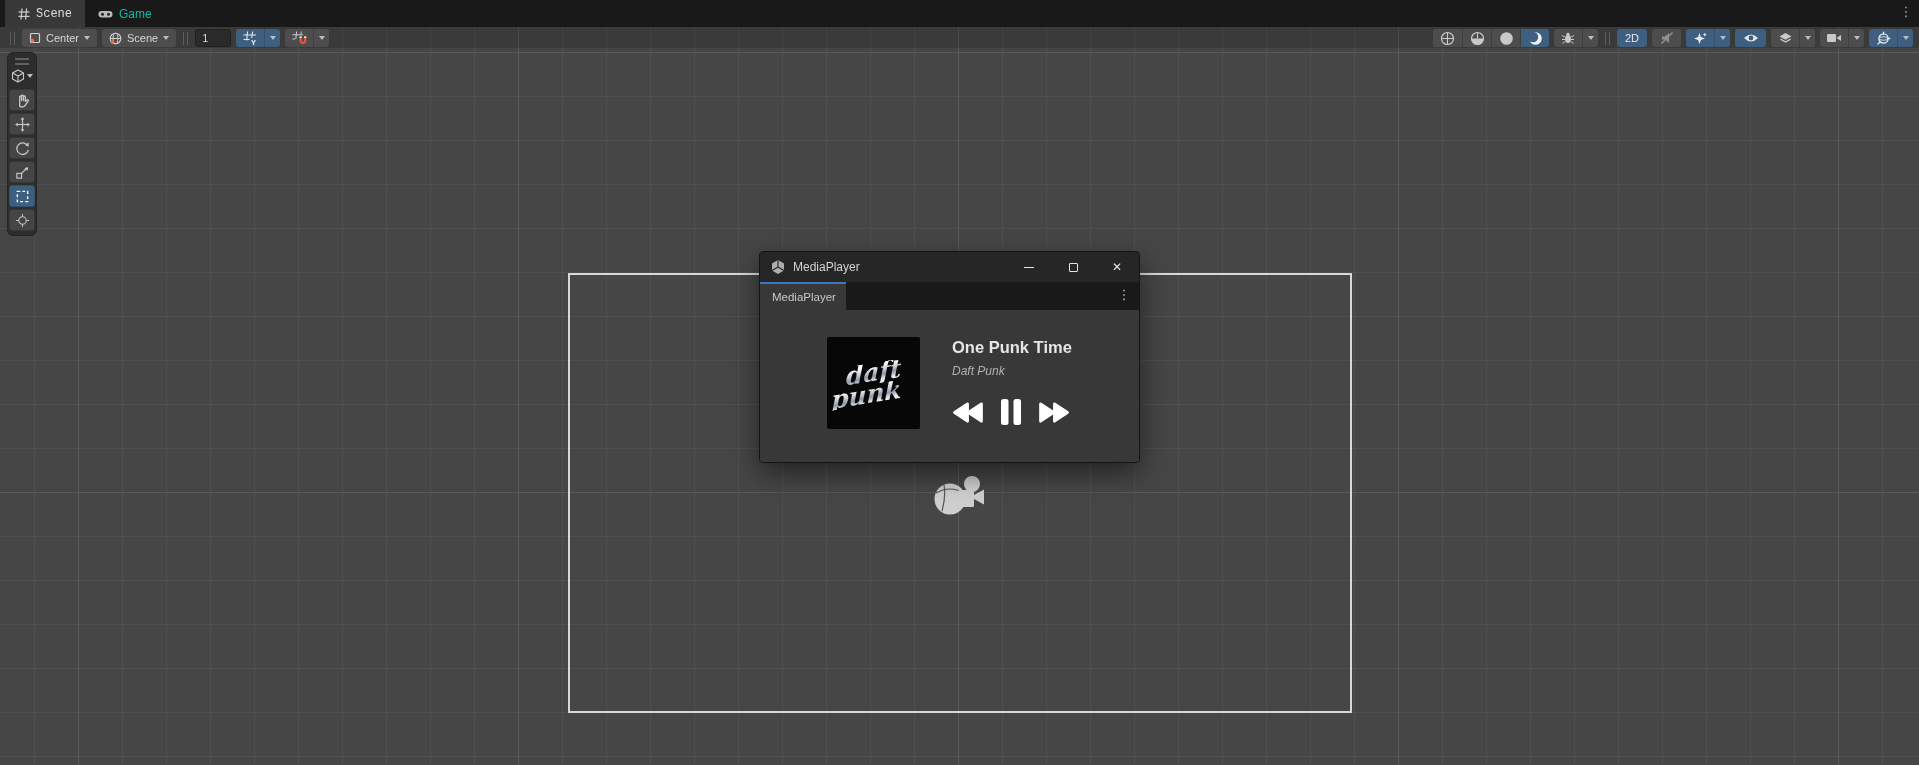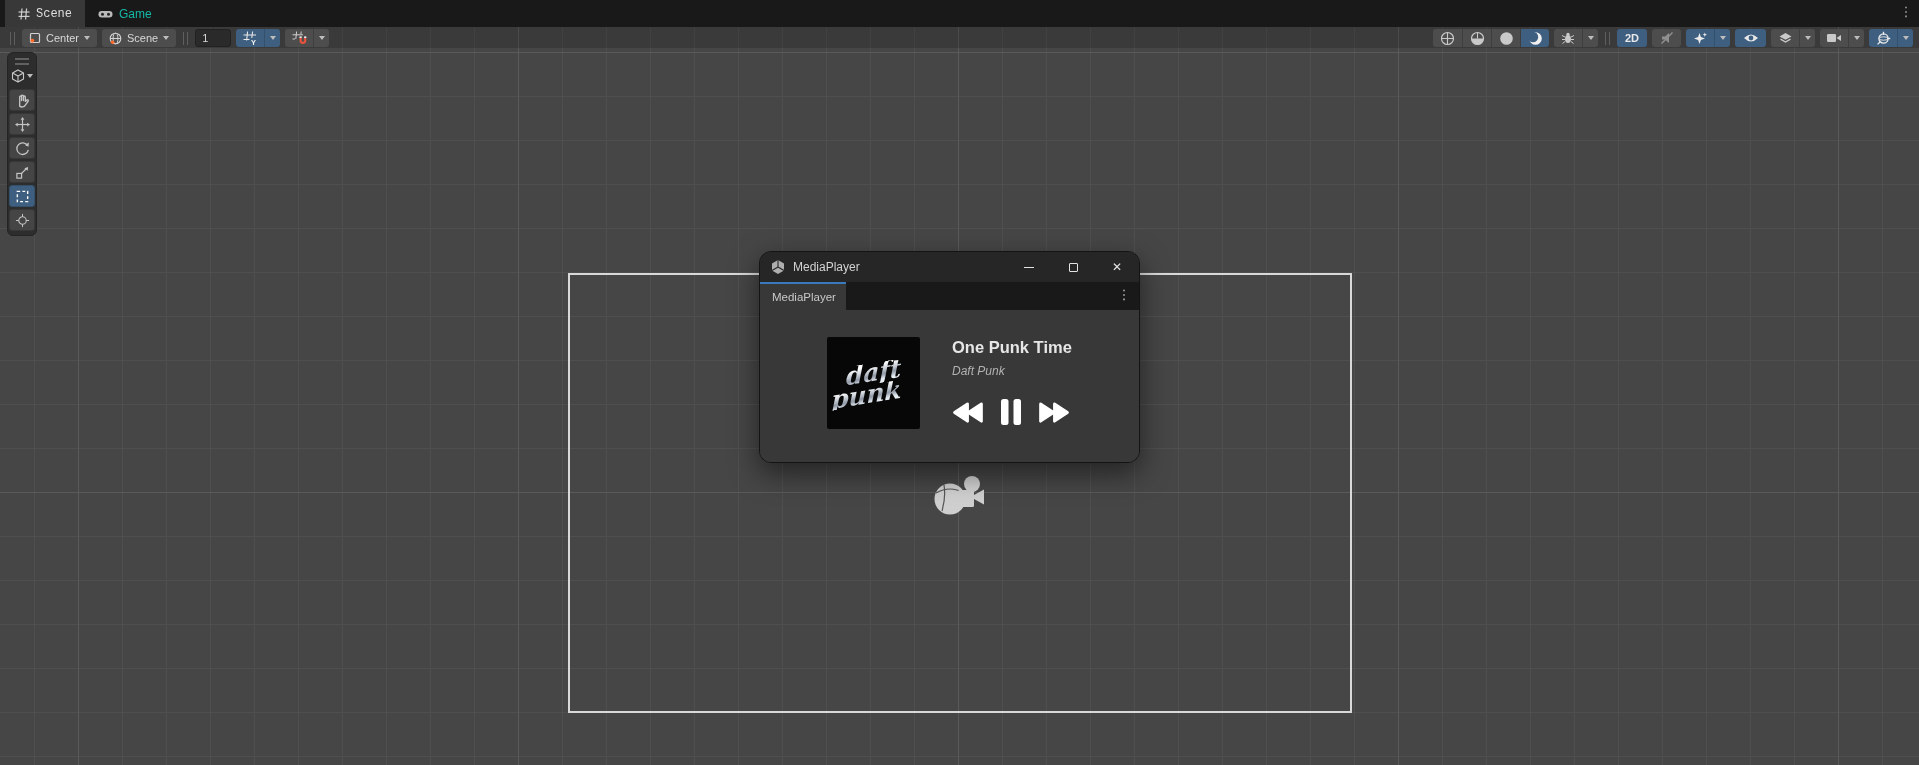--- a/index.html
+++ b/index.html
@@ -35,35 +35,35 @@
   .split .ic { width:28px; display:flex; align-items:center; justify-content:center; background:#4d4d4d; border:none; }
   .split .dd { width:16px; display:flex; align-items:center; justify-content:center; background:#4d4d4d; border:none; border-left:1px solid #3e3e3e; }
   .split.sel .ic, .split.sel .dd { background:#3e5f80; border-left-color:#33506c; }
   .seg { display:flex; height:18px; border-radius:3px; overflow:hidden; }
   .seg button { width:29px; display:flex; align-items:center; justify-content:center; background:#4d4d4d; border:none; border-left:1px solid #3e3e3e; }
   .seg button:first-child { border-left:none; }
   .seg button.sel { background:#3e5f80; }
   .crt { width:0; height:0; border-left:3.5px solid transparent; border-right:3.5px solid transparent; border-top:4px solid #bdbdbd; }
   .vsep { width:5px; height:13px; border-left:1px solid #5e5e5e; border-right:1px solid #5e5e5e; margin:0 2px; }
   .gridinput { width:36px; height:18px; background:#2a2a2a; border:1px solid #212121; border-radius:3px; color:#d8d8d8; font-size:11px; padding:0 6px; line-height:17px; }
-  .lbl2d { font-size:11px; font-weight:bold; color:#e8e8e8; }
+  .lbl2d { font-size:11px; font-weight:normal; color:#e8e8e8; }
 
   
   .tools { position:absolute; left:7px; top:25px; width:30px; background:#2d2d2d; border:1px solid #242424; border-radius:6px; padding:3px 1px 3px 1px; display:flex; flex-direction:column; align-items:center; }
   .thandle { width:14px; height:7px; border-top:2px solid #616161; border-bottom:2px solid #616161; margin:2px 0 4px; }
   .tctx { display:flex; align-items:center; gap:2px; margin-bottom:5px; }
   .toolbtn { width:26px; height:22px; margin:1px 0; background:#454545; border:1px solid #373737; border-radius:3px; display:flex; align-items:center; justify-content:center; }
   .toolbtn.sel { background:#3e5f80; border-color:#33506c; }
 
   
   .frustum { position:absolute; left:568px; top:246px; width:784px; height:440px; border:2px solid #d9d9d9; }
   .gizmo { position:absolute; left:932px; top:446px; }
 
   
-  .mwin { position:absolute; left:759px; top:224px; width:381px; height:212px; border-radius:12px; background:#383838; box-shadow:0 10px 28px rgba(0,0,0,0.5); border:1px solid #141414; overflow:hidden; }
+  .mwin { position:absolute; left:759px; top:224px; width:381px; height:212px; border-radius:4px; background:#383838; box-shadow:0 10px 28px rgba(0,0,0,0.5); border:1px solid #141414; overflow:hidden; }
   .mtitle { height:30px; background:#262626; display:flex; align-items:center; padding-left:10px; gap:7px; }
   .mtitle .wt { font-size:12px; color:#d2d2d2; }
   .wbtns { margin-left:auto; display:flex; height:30px; }
   .wbtn { width:44px; height:30px; display:flex; align-items:center; justify-content:center; color:#e3e3e3; font-size:12px; }
   .minline { width:10px; height:1px; background:#e3e3e3; }
   .maxbox { width:9px; height:9px; border:1.2px solid #e3e3e3; border-radius:1px; }
   .mtabs { height:28px; background:#191919; display:flex; align-items:stretch; position:relative; }
   .mtab { width:86px; background:#383838; border-top:2px solid #3a79bb; color:#c9c9c9; font-size:11.5px; display:flex; align-items:center; padding-left:12px; }
   .mkebab { position:absolute; right:8px; top:5px; color:#c2c2c2; font-size:13px; width:14px; text-align:center; }
   .mcontent { position:relative; height:154px; background:#383838; }

